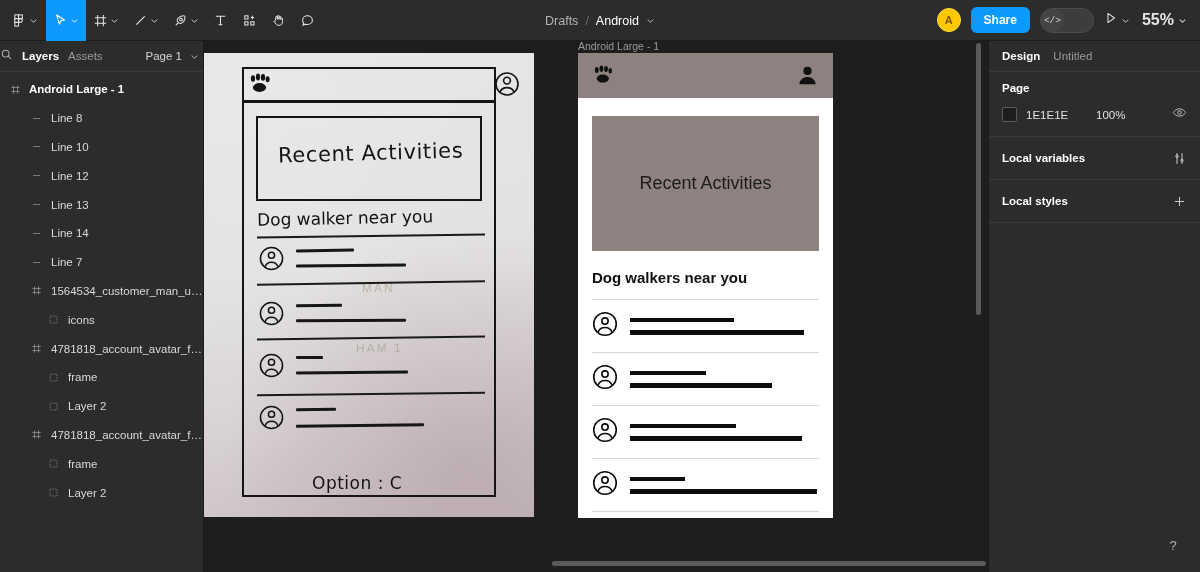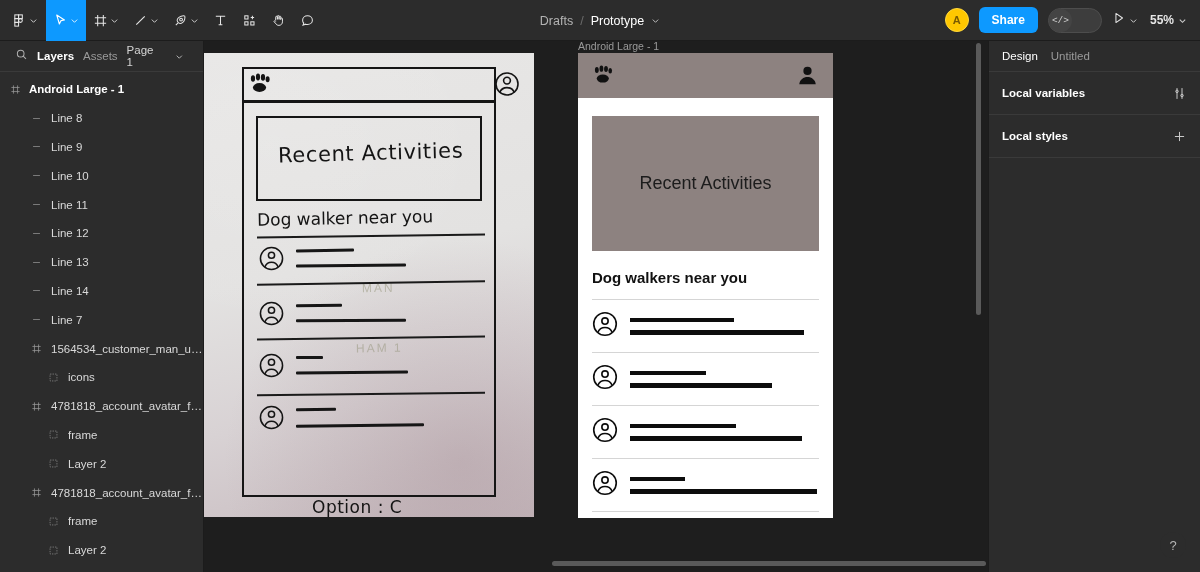--- a/index.html
+++ b/index.html
@@ -63,41 +63,41 @@
   }
   .devmode .knob {
     width: 23px; height: 23px; border-radius: 50%;
     background: #444; margin-left: 0px;
     display: flex; align-items: center; justify-content: center;
     color: #cfcfcf; font-size: 9.5px; font-family: "Liberation Mono", monospace;
   }
   .present-btn { display: flex; align-items: center; gap: 3px; cursor: pointer; color: #e6e6e6; }
   .zoom-ctl {
     display: flex; align-items: center; gap: 4px;
-    color: #e6e6e6; font-size: 12px; font-weight: bold; cursor: pointer;
+    color: #e6e6e6; font-size: 16px; font-weight: bold; cursor: pointer;
     padding-left: 2px;
   }
 
   
   .body { flex: 1; display: flex; position: relative; overflow: hidden; }
 
   
   .left-panel {
     width: 204px; min-width: 204px; background: #2c2c2c;
     display: flex; flex-direction: column; overflow: hidden;
     border-right: 1px solid #1c1c1c;
   }
   .lp-head {
     height: 31px; min-height: 31px; display: flex; align-items: center;
-    padding: 0 15px; gap: 9px; border-bottom: 1px solid #3a3a3a;
+    padding: 0 0; gap: 9px; border-bottom: 1px solid #3a3a3a; text-align: right;
   }
   .lp-tab { font-size: 11.5px; color: #9a9a9a; cursor: pointer; }
   .lp-tab.active { color: #fff; font-weight: bold; }
   .lp-page {
-    margin-left: auto; display: flex; align-items: center; gap: 14px;
+    margin-left: auto; display: flex; align-items: center; gap: 8px;
     font-size: 11.5px; color: #d4d4d4; cursor: pointer; padding-right: 4px;
   }
   .layers { flex: 1; overflow: hidden; padding-top: 3px; }
   .layer-row {
     display: flex; align-items: center; height: 28.8px;
     font-size: 11.5px; cursor: pointer; white-space: nowrap;
   }
   .layer-row .li {
     width: 15px; display: flex; align-items: center; justify-content: center;
     color: #8c8c8c; flex: 0 0 auto;
@@ -136,21 +136,21 @@
     position: absolute; left: 52px; top: 63px; width: 226px; height: 85px;
     border: 2.5px solid #151515;
   }
   .sk-hand {
     position: absolute; color: #141414;
     font-family: "DejaVu Sans", sans-serif;
     white-space: nowrap;
   }
   .sk-title { left: 74px; top: 88px; font-size: 21px; letter-spacing: .6px; transform: rotate(-1.6deg); }
   .sk-sub { left: 53px; top: 155px; font-size: 17px; transform: rotate(-1.2deg); }
-  .sk-opt { left: 108px; top: 444px; font-size: 17px; letter-spacing: .5px; }
+  .sk-opt { left: 108px; top: 420px; font-size: 17px; letter-spacing: .5px; }
   .sk-paw { position: absolute; left: 44px; top: 20px; width: 30px; height: 24px; }
   .sk-av-top { position: absolute; right: 14px; top: 18px; width: 26px; height: 26px; }
   .sk-rule { position: absolute; height: 1.6px; background: #1a1a1a; }
   .sk-bar { position: absolute; height: 2.6px; background: #161616; border-radius: 1px; }
   .sk-avatar { position: absolute; width: 25px; height: 25px; }
   .sk-ghost {
     position: absolute; font-size: 12px; color: rgba(140,140,110,.45);
     font-family: Liberation Sans, sans-serif; letter-spacing: 2px;
   }
 
@@ -194,21 +194,21 @@
   
   .right-panel {
     width: 212px; min-width: 212px; background: #2c2c2c;
     border-left: 1px solid #1c1c1c; display: flex; flex-direction: column;
   }
   .rp-head {
     height: 31px; min-height: 31px; display: flex; align-items: center;
     gap: 13px; padding: 0 13px; border-bottom: 1px solid #3a3a3a;
   }
   .rp-tab { font-size: 11.5px; color: #9a9a9a; cursor: pointer; }
-  .rp-tab.active { color: #fff; font-weight: normal; }
+  .rp-tab.active { color: #fff; font-weight: bold; }
   .rp-sec { border-bottom: 1px solid #3a3a3a; padding: 10px 13px 12px 13px; }
   .rp-sec-title { font-size: 11.5px; color: #fff; font-weight: bold; margin-bottom: 11px; }
   .rp-fill { display: flex; align-items: center; }
   .sw { width: 15px; height: 15px; background: #1e1e1e; border: 1px solid #5a5a5a; border-radius: 2px; cursor: pointer; }
   .rp-hex { font-size: 11.5px; color: #e0e0e0; margin-left: 9px; width: 70px; cursor: pointer; }
   .rp-op { font-size: 11.5px; color: #e0e0e0; cursor: pointer; }
   .rp-eye { margin-left: auto; cursor: pointer; color: #c4c4c4; }
   .rp-row {
     height: 43px; display: flex; align-items: center; padding: 0 13px;
     border-bottom: 1px solid #3a3a3a; cursor: pointer; justify-content: flex-end;
@@ -326,21 +326,21 @@
           <svg width="15" height="15" viewBox="0 0 16 16" fill="none" stroke="#e6e6e6" stroke-width="1.1">
               <path d="M13.2 7.6c0 2.6-2.3 4.6-5.2 4.6c-.7 0-1.4-.1-2-.3L3.2 13l.8-2.2c-.8-.8-1.2-1.9-1.2-3.2c0-2.6 2.3-4.6 5.2-4.6s5.2 2 5.2 4.6z"></path>
             </svg>
         </span>
       </div>
     </div>
 
     <div class="tb-center">
       <span class="crumb-drafts">Drafts</span>
       <span class="crumb-sep">/</span>
-      <span class="crumb-file">Prototype</span>
+      <span class="crumb-file">Android</span>
       <svg class="chev" viewBox="0 0 10 10" fill="none" stroke="#d6d6d6" stroke-width="1.1">
           <path d="M2 4l3 3 3-3"></path>
         </svg>
     </div>
 
     <div class="tb-right">
       <div class="avatar-a">A</div>
       <button class="share-btn">Share</button>
       <div class="devmode">
         <div class="knob">&lt;/&gt;</div>
@@ -399,37 +399,21 @@
               </svg>
             </span>
             <span class="lbl">Line 8</span>
           </div>
           <div class="layer-row depth1">
             <span class="li">
               <svg width="11" height="11" viewBox="0 0 16 16" fill="none" stroke="#8c8c8c" stroke-width="1.2">
                 <path d="M3 8h10"></path>
               </svg>
             </span>
-            <span class="lbl">Line 9</span>
-          </div>
-          <div class="layer-row depth1">
-            <span class="li">
-              <svg width="11" height="11" viewBox="0 0 16 16" fill="none" stroke="#8c8c8c" stroke-width="1.2">
-                <path d="M3 8h10"></path>
-              </svg>
-            </span>
             <span class="lbl">Line 10</span>
-          </div>
-          <div class="layer-row depth1">
-            <span class="li">
-              <svg width="11" height="11" viewBox="0 0 16 16" fill="none" stroke="#8c8c8c" stroke-width="1.2">
-                <path d="M3 8h10"></path>
-              </svg>
-            </span>
-            <span class="lbl">Line 11</span>
           </div>
           <div class="layer-row depth1">
             <span class="li">
               <svg width="11" height="11" viewBox="0 0 16 16" fill="none" stroke="#8c8c8c" stroke-width="1.2">
                 <path d="M3 8h10"></path>
               </svg>
             </span>
             <span class="lbl">Line 12</span>
           </div>
           <div class="layer-row depth1">
@@ -660,20 +644,34 @@
       <div class="vscroll"></div>
       <div class="hscroll"></div>
     </div>
 
     <div class="right-panel">
       <div class="rp-head">
         <span class="rp-tab active">Design</span>
         <span class="rp-tab">Untitled</span>
       </div>
 
+      <div class="rp-sec">
+        <div class="rp-sec-title">Page</div>
+        <div class="rp-fill">
+          <div class="sw"></div>
+          <span class="rp-hex">1E1E1E</span>
+          <span class="rp-op">100%</span>
+          <span class="rp-eye">
+            <svg width="15" height="15" viewBox="0 0 18 18" fill="none" stroke="#c4c4c4" stroke-width="1.15">
+              <path d="M1.6 9S4.2 4.6 9 4.6S16.4 9 16.4 9S13.8 13.4 9 13.4S1.6 9 1.6 9z"></path>
+                <circle cx="9" cy="9" r="2.1"></circle>
+            </svg>
+          </span>
+        </div>
+      </div>
 
       <div class="rp-row">
         <span class="rp-row-label">Local variables</span>
         <span class="rp-row-act">
           <svg width="15" height="15" viewBox="0 0 18 18" fill="none" stroke="#c9c9c9" stroke-width="1.2">
             <path d="M6 2.5v13M12 2.5v13"></path>
               <circle cx="6" cy="6.4" r="1.5"></circle>
               <circle cx="12" cy="11.4" r="1.5"></circle>
           </svg>
         </span>

